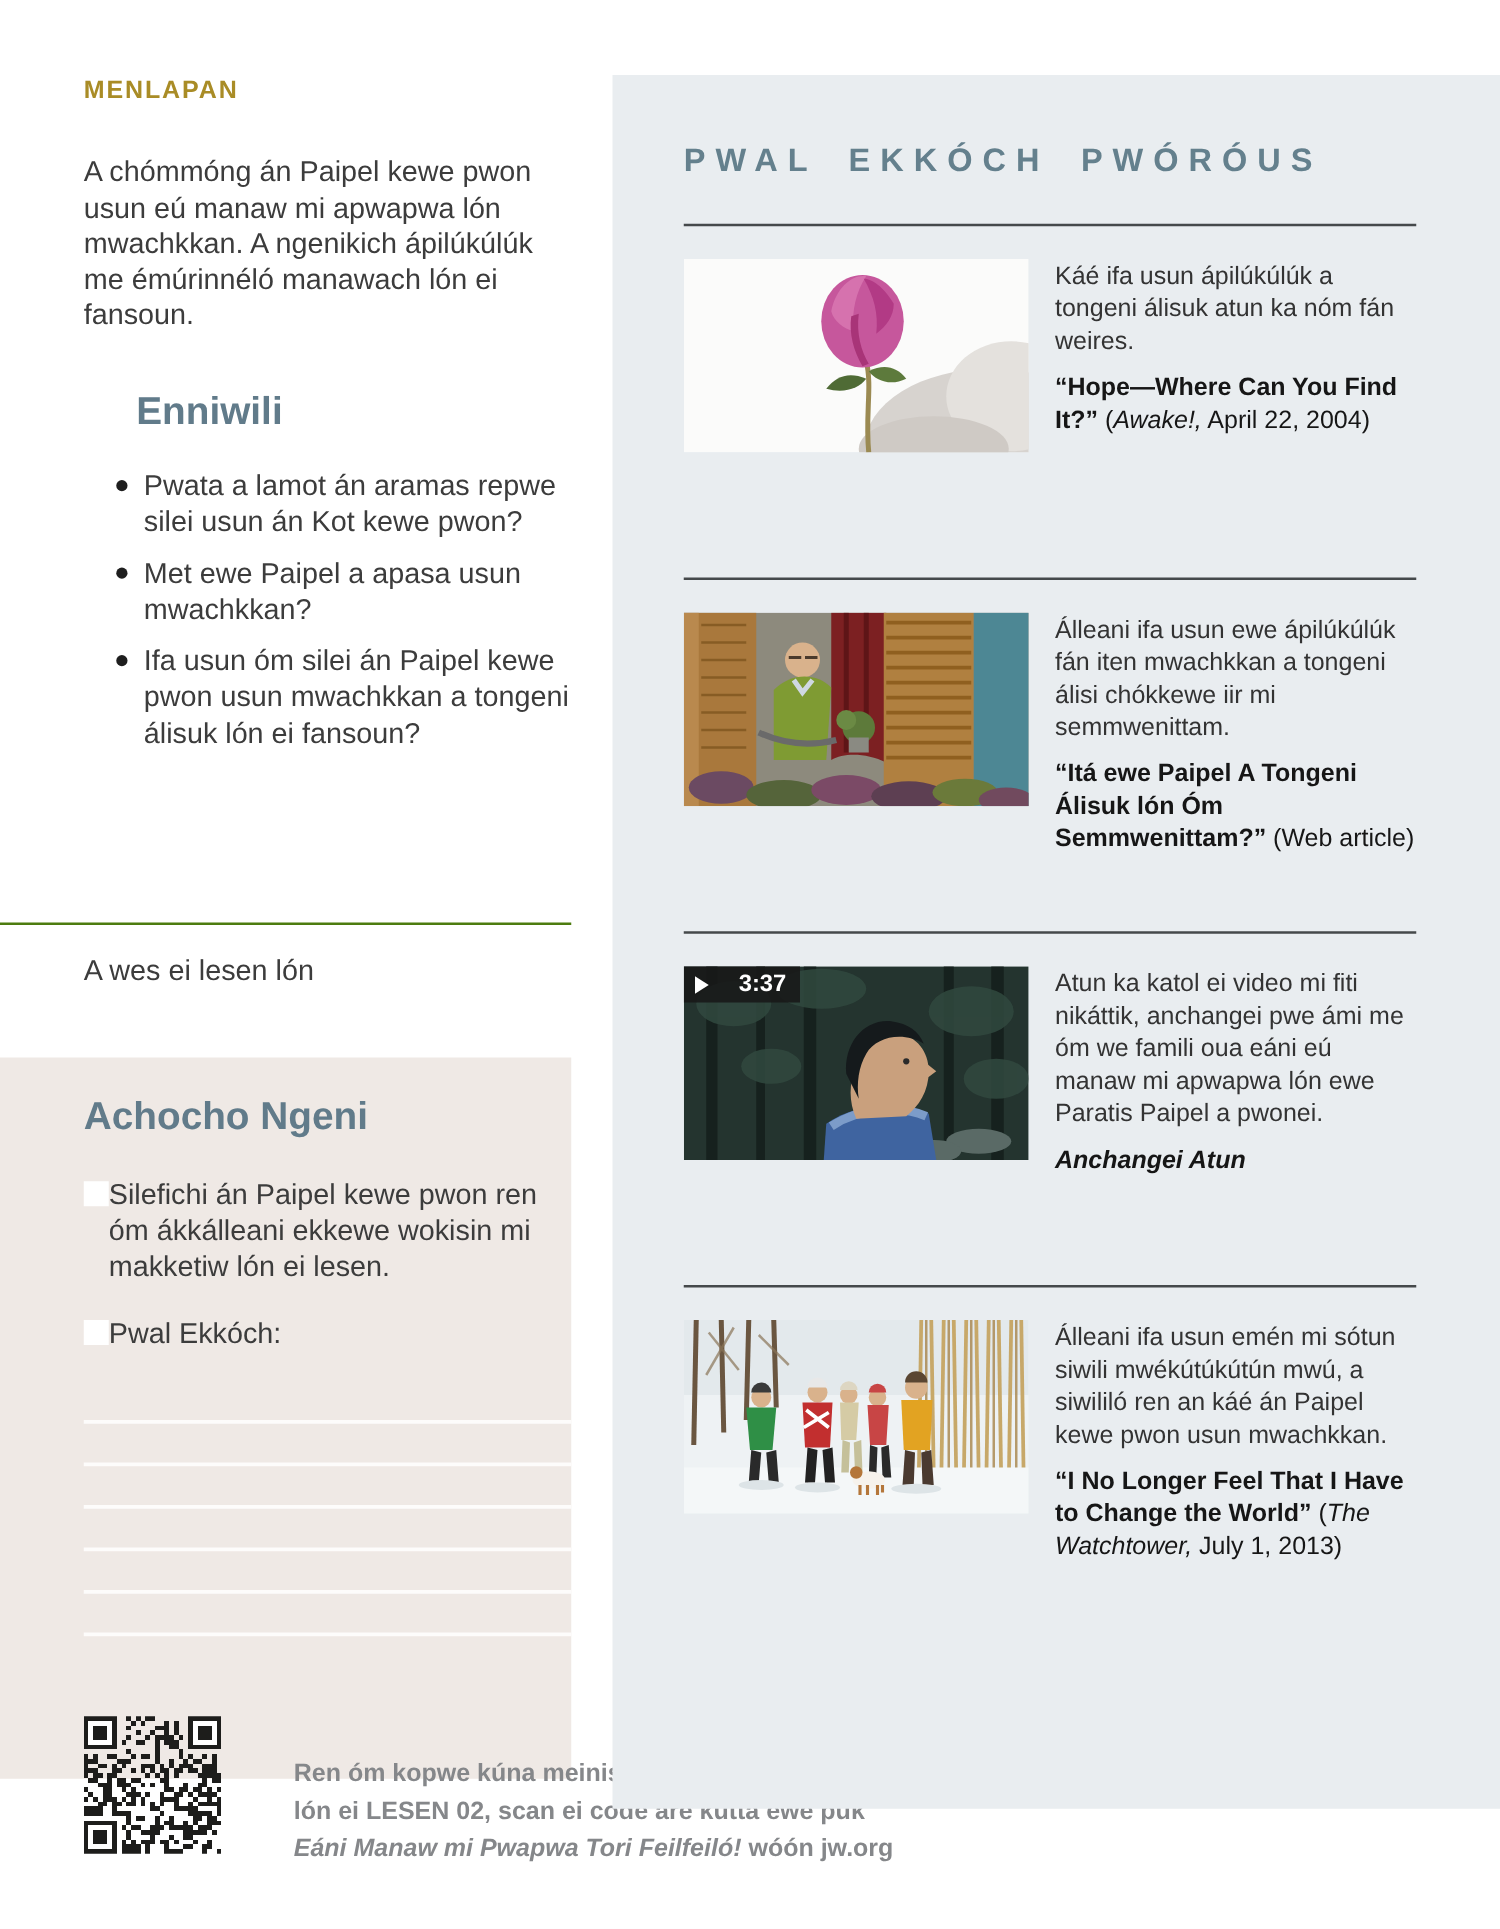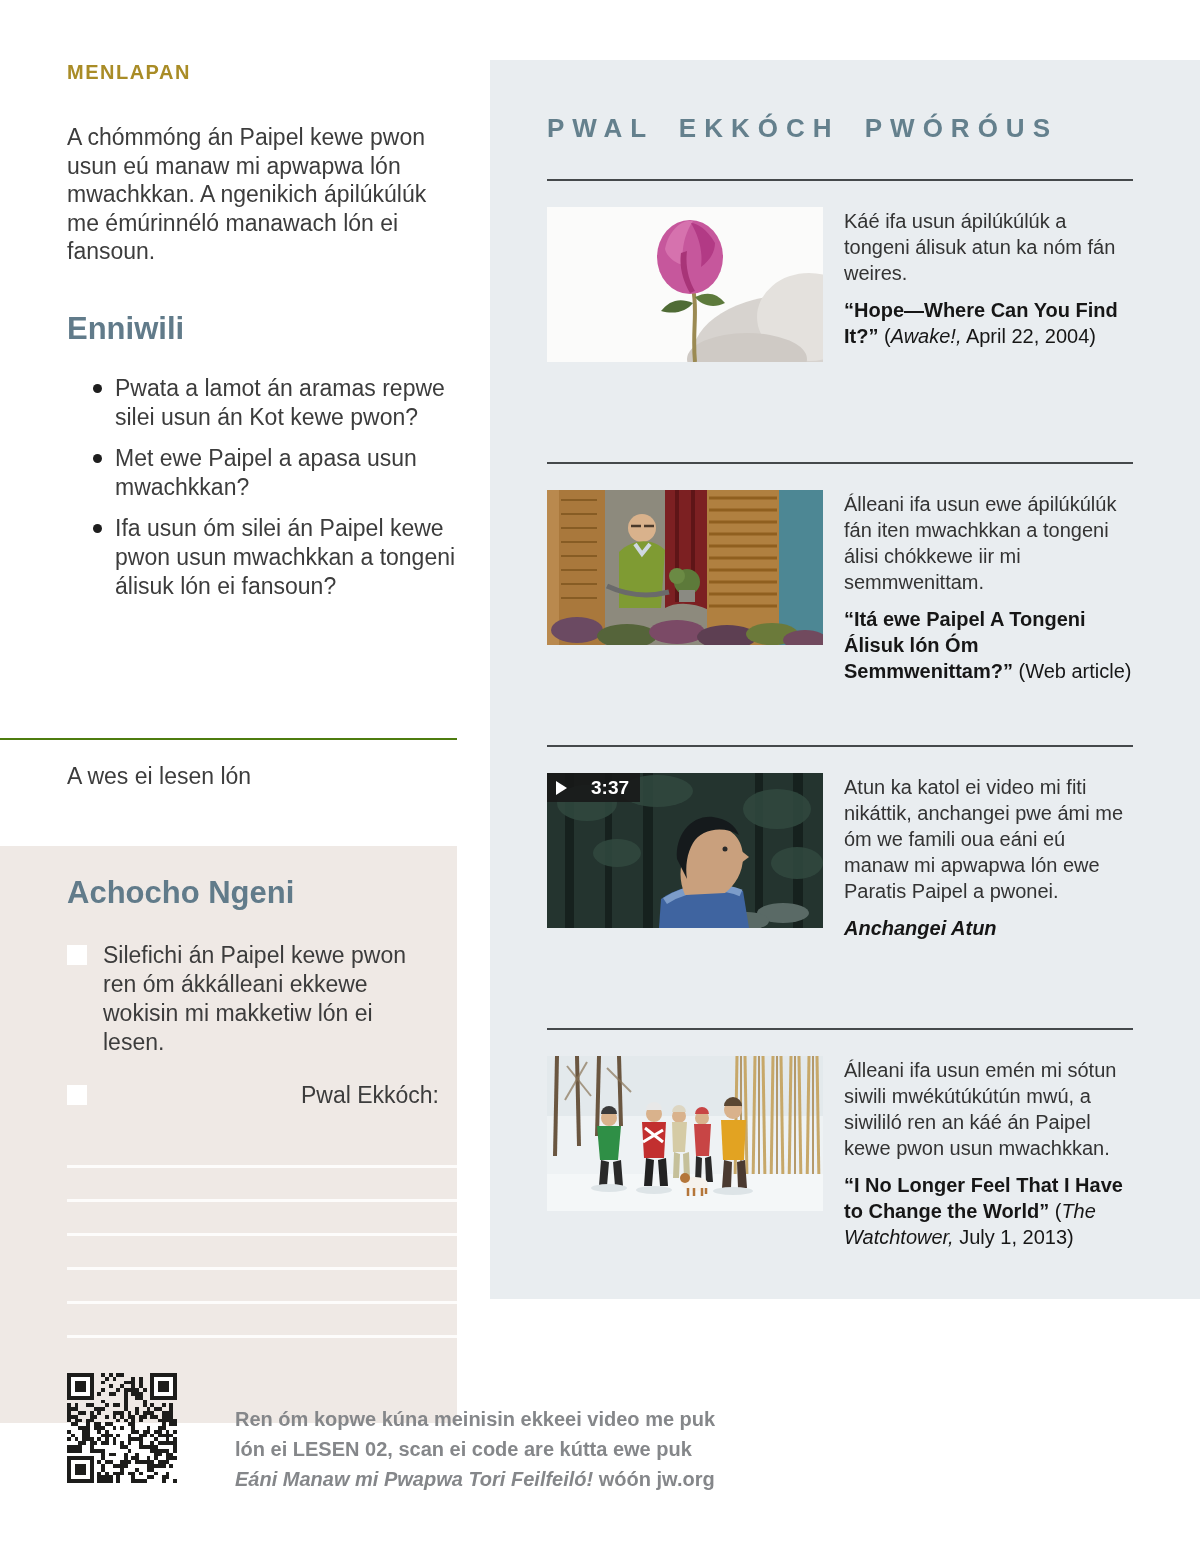--- a/index.html
+++ b/index.html
@@ -15,55 +15,55 @@
   
   .left-col { position:absolute; left:67px; top:57px; width:392px; }
   .lesson-title {
     color:#a98c26; font-size:20px; font-weight:bold;
     letter-spacing:1.5px; line-height:30px; margin-bottom:36px;
   }
   .intro { font-size:23px; line-height:28.5px; color:#3c3c3c; }
   .section-heading {
     color:#617b8a; font-size:31px; font-weight:600; line-height:37px;
   }
-  .review-heading { margin-top:44px; }
+  .review-heading { margin-top:44px;margin-left:42px; }
   .questions { list-style:none; margin-top:27px; }
   .questions li {
     position:relative; padding-left:48px; font-size:23px; line-height:29px;
     color:#3c3c3c; margin-bottom:12px;
   }
   .bullet-dot {
     position:absolute; left:26px; top:10px;
     width:9px; height:9px; border-radius:50%; background:#1e1e1e;
   }
 
   .completion { position:absolute; left:0; top:738px; width:457px; border-top:2px solid #4d7c0f; }
   .completion-label { font-size:23px; color:#3c3c3c; padding:23px 0 0 67px; }
 
   
   .notes-box {
     position:absolute; left:0; top:846px; width:457px; height:577px;
     background:#efe9e5; padding:28px 0 0 67px;
   }
   .goal-heading { margin-bottom:30px; }
-  .task { display:flex; gap:16px; margin-bottom:24px; padding-right:18px;justify-content:space-between; }
+  .task { display:flex; gap:0; margin-bottom:24px; padding-right:18px; }
   .checkbox { flex:none; width:20px; height:20px; background:#ffffff; margin-top:4px; }
   .task-text { font-size:23px; line-height:29px; color:#3c3c3c; }
   .write-lines { margin-top:2px; padding-right:0; }
   .write-line { height:34px; border-bottom:3px solid #fdfcfb; margin-right:0; }
 
   
   .qr-row { position:absolute; left:67px; top:1373px; display:flex; gap:20px; }
   .qr-box { width:110px; height:110px; }
   .footer-text { padding-top:31px; font-size:20px; line-height:30px; color:#85878a; font-weight:600;margin-left:38px; }
   .footer-text .it { font-style:italic; }
 
   
   .right-panel {
-    position:absolute; left:490px; top:60px; width:710px; height:1239px;
+    position:absolute; left:490px; top:60px; width:710px; height:1387px;
     background:#e9edf0; padding:52px 67px 0 57px;
   }
   .panel-heading {
     color:#64808d; font-size:26px; font-weight:bold;
     letter-spacing:8px; word-spacing:10px; line-height:32px;
     white-space:nowrap;
   }
   .panel-divider { border:0; border-top:2px solid #45494b; margin-top:35px; }
   .res-item { display:flex; gap:21px; padding:26px 0 40px; align-items:flex-start; }
   .thumb { position:relative; flex:none; width:276px; height:155px; overflow:hidden; }

